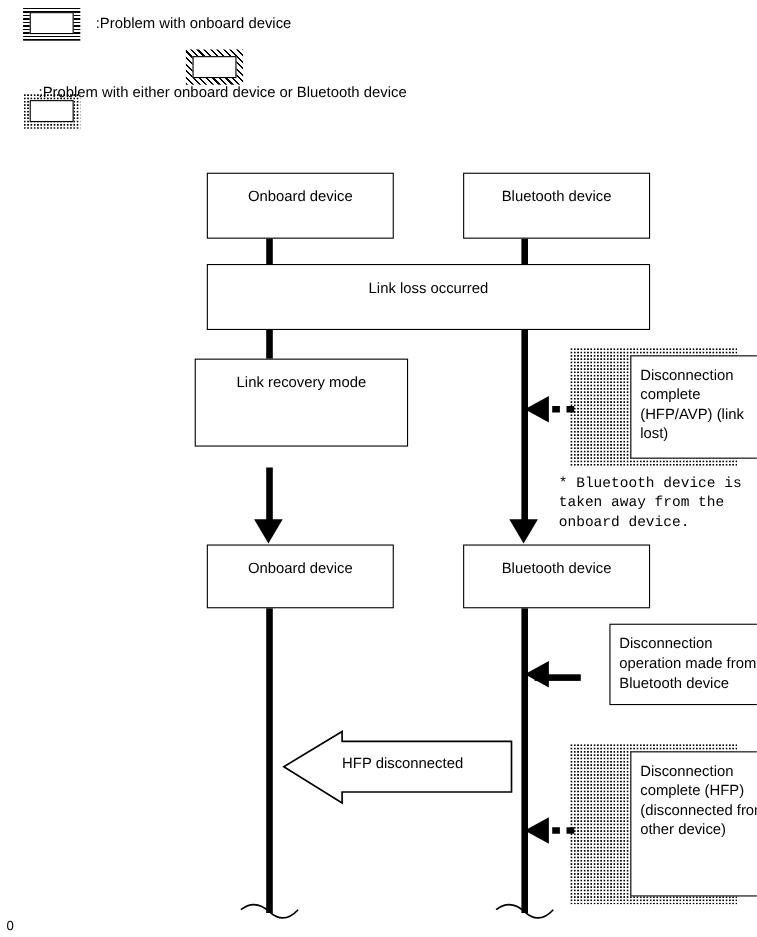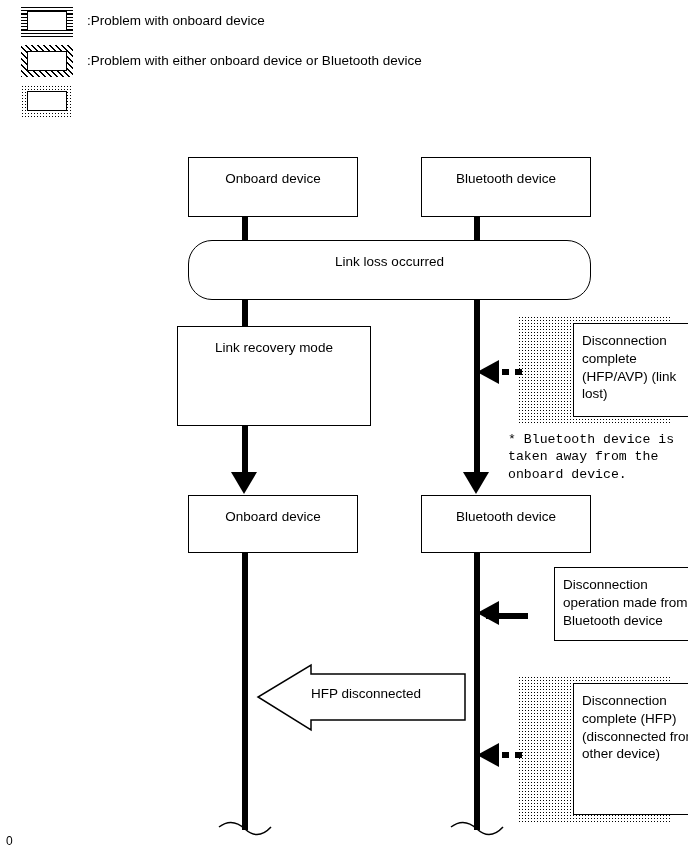--- a/index.html
+++ b/index.html
@@ -139,21 +139,21 @@
 
 <div id="diagram-root">
 
   <div class="legend-row" style="left:21px; top:5px;">
     <div class="legend-swatch hatch-horiz">
       <div class="inner"></div>
     </div>
     <span class="legend-label">:Problem with onboard device</span>
   </div>
 
-  <div class="legend-row" style="left:21px; top:45px;">
+  <div class="legend-row" style="left:21px; top:45px;flex-direction:column;">
     <div class="legend-swatch hatch-diag">
       <div class="inner"></div>
     </div>
     <span class="legend-label">:Problem with either onboard device or Bluetooth device</span>
   </div>
 
   <div class="legend-row" style="left:21px; top:85px;">
     <div class="legend-swatch hatch-dots">
       <div class="inner"></div>
     </div>
@@ -195,25 +195,25 @@
   </svg>
 
   <div class="box" style="left:160px; top:157px; width:170px; height:60px;">
     <span class="box-text">Onboard device</span>
   </div>
 
   <div class="box" style="left:393px; top:157px; width:170px; height:60px;">
     <span class="box-text">Bluetooth device</span>
   </div>
 
-  <div class="box" style="left:160px; top:240px; width:403px; height:60px;border-radius:24px;">
+  <div class="box" style="left:160px; top:240px; width:403px; height:60px;">
     <span class="box-text">Link loss occurred</span>
   </div>
 
-  <div class="box" style="left:149px; top:326px; width:194px; height:100px;">
+  <div class="box" style="left:149px; top:326px; width:194px; height:80px;">
     <span class="box-text">Link recovery mode</span>
   </div>
 
   <div class="box" style="left:160px; top:495px; width:170px; height:58px;">
     <span class="box-text">Onboard device</span>
   </div>
 
   <div class="box" style="left:393px; top:495px; width:170px; height:58px;">
     <span class="box-text">Bluetooth device</span>
   </div>

